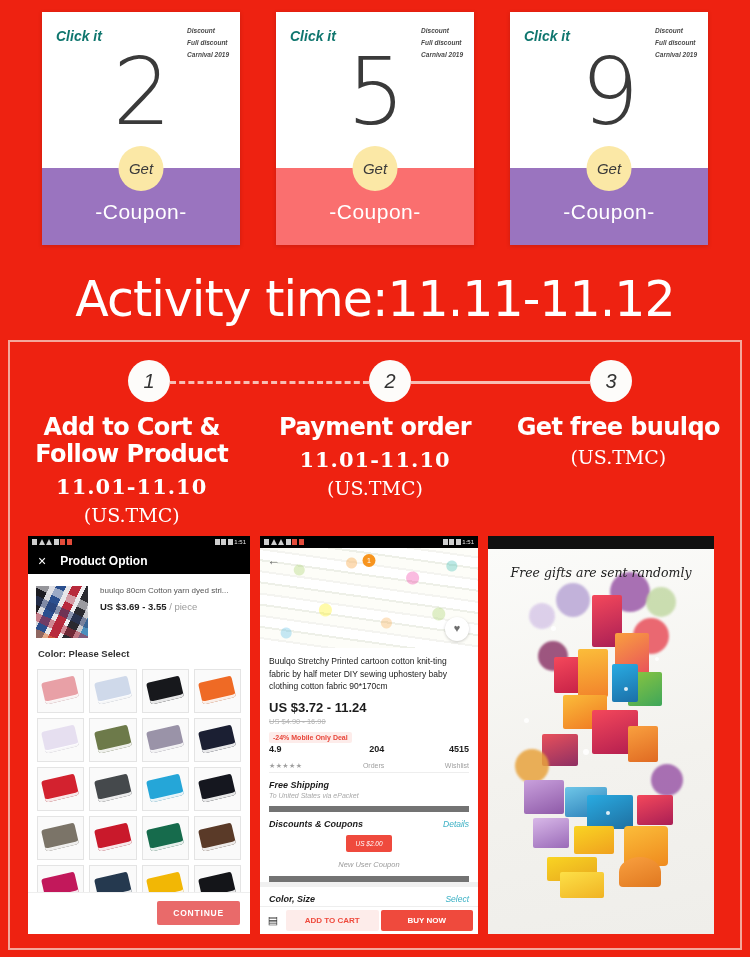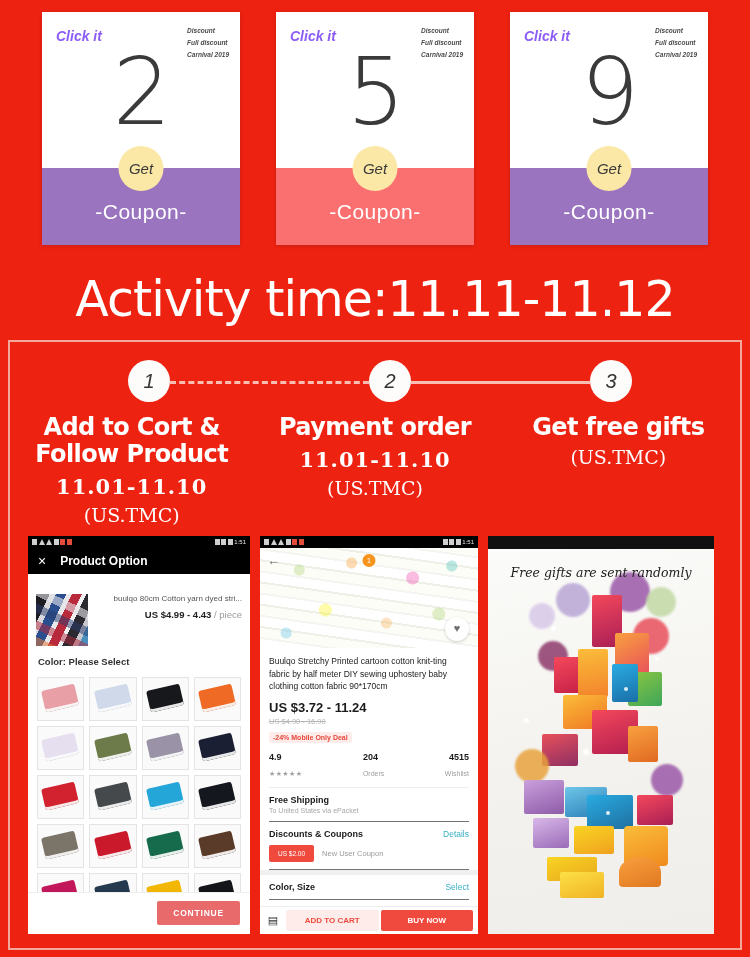--- a/index.html
+++ b/index.html
@@ -27,21 +27,21 @@
     background: #ffffff;
     height: 156px;
     position: relative;
   }
   .coupon-clickit {
     position: absolute;
     top: 16px; left: 14px;
     font-size: 14px;
     font-style: italic;
     font-weight: 600;
-    color: #8b5cf6;
+    color: #0f766e;
     font-family: "Liberation Sans", sans-serif;
   }
   .coupon-fineprint {
     position: absolute;
     top: 13px; right: 11px;
     text-align: left;
     font-size: 6.5px;
     line-height: 1.85;
     color: #4a4a4a;
     font-style: italic;
@@ -240,21 +240,21 @@
   .appbar {
     height: 26px;
     background: #000;
     display: flex;
     align-items: center;
     padding-left: 10px;
     gap: 14px;
   }
   .appbar-x { color: #fff; font-size: 14px; line-height: 1; }
   .appbar-title { color: #fff; font-size: 12px; font-weight: 700; }
-  .prod-row { display: flex; padding: 20px 8px 0 8px; gap: 12px; text-align: right; }
+  .prod-row { display: flex; padding: 12px 8px 0 8px; gap: 12px; }
   .prod-thumb {
     width: 52px; height: 52px;
     flex: 0 0 52px;
     background:
       linear-gradient(115deg,#1c1c22 0 18%,#d9d9dd 18% 26%,#2b4f8e 26% 40%,#e8e8ea 40% 47%,#b82a3c 47% 60%,#f0f0f2 60% 66%,#2a2a30 66% 80%,#c8c8cc 80% 87%,#4a8fbd 87% 100%),
       #d8d8dc;
     position: relative;
     overflow: hidden;
   }
   .prod-thumb::before {
@@ -381,40 +381,39 @@
     background: #fdecea;
     color: #e8463a;
     font-size: 7px;
     font-weight: 700;
     padding: 2px 4px;
     border-radius: 2px;
   }
   .s2-stats {
     display: flex;
     justify-content: space-between;
-    margin-top: 8px;
-    padding-bottom: 7px;
     border-bottom: 1px solid #eee;
   }
   .s2-stat { text-align: left; }
-  .s2-stat:nth-child(2) { text-align: left; }
+  .s2-stat:nth-child(2) { text-align: right; }
   .s2-stat:nth-child(3) { text-align: right; }
   .s2-stat b { display: block; font-size: 9px; color: #1b1b1b; }
   .s2-stat small { font-size: 7px; color: #a0a0a0; }
   .s2-stars { color: #e8463a; font-size: 6.5px; letter-spacing: .4px; }
-  .s2-block { padding: 7px 0; border-bottom: 1px solid #737373; }
+  .s2-block { padding: 7px 0; border-bottom: 6px solid #737373; font-style: italic; }
   .s2-row { display: flex; justify-content: space-between; align-items: center; }
   .s2-lab { font-size: 9px; font-weight: 700; color: #1b1b1b; }
   .s2-sublab { font-size: 7px; color: #a8a8a8; margin-top: 2px; }
   .s2-link { font-size: 8.5px; color: #3ab0c4; }
   .coupon-chip {
     margin-top: 6px;
     display: flex;
     align-items: center;
     gap: 8px;
+    flex-direction: column;
   }
   .chip {
     background: #ef4a3d;
     color: #fff;
     font-size: 6.5px;
     padding: 5px 9px;
     border-radius: 2px;
   }
   .chip-note { font-size: 7.5px; color: #9a9a9a; }
   .s2-gap { height: 5px; background: #f0f0f0; margin: 0 -9px; }
@@ -568,21 +567,21 @@
 Follow Product</div>
       <div class="step-date">11.01-11.10</div>
       <div class="step-region">(US.TMC)</div>
     </div>
     <div class="step-col">
       <div class="step-title" style="white-space:pre-line">Payment order</div>
       <div class="step-date">11.01-11.10</div>
       <div class="step-region">(US.TMC)</div>
     </div>
     <div class="step-col">
-      <div class="step-title" style="white-space:pre-line">Get free gifts</div>
+      <div class="step-title" style="white-space:pre-line">Get free buulqo</div>
       <div class="step-region">(US.TMC)</div>
     </div>
   </div>
 
   <div class="shots">
 
     <div class="shot shot1">
       <div class="statusbar">
         <div class="sb-icons">
           <span class="sb-ic"></span>
@@ -601,21 +600,21 @@
       </div>
       <div class="appbar">
         <span class="appbar-x">×</span>
         <span class="appbar-title">Product Option</span>
       </div>
       <div class="prod-row">
         <div class="prod-thumb"></div>
         <div class="prod-info">
           <div class="prod-title">buulqo 80cm Cotton yarn dyed stri...</div>
           <div class="prod-price">
-            <span style="font-weight:700;color:#222">US $4.99 - 4.43</span>
+            <span style="font-weight:700;color:#222">US $3.69 - 3.55</span>
             <span>/ piece</span>
           </div>
         </div>
       </div>
       <div class="color-select">Color: Please Select</div>
       <div class="swatch-grid">
         <div class="swatch">
             <i style="background:#e8a0a6"></i>
           </div>
         <div class="swatch">

